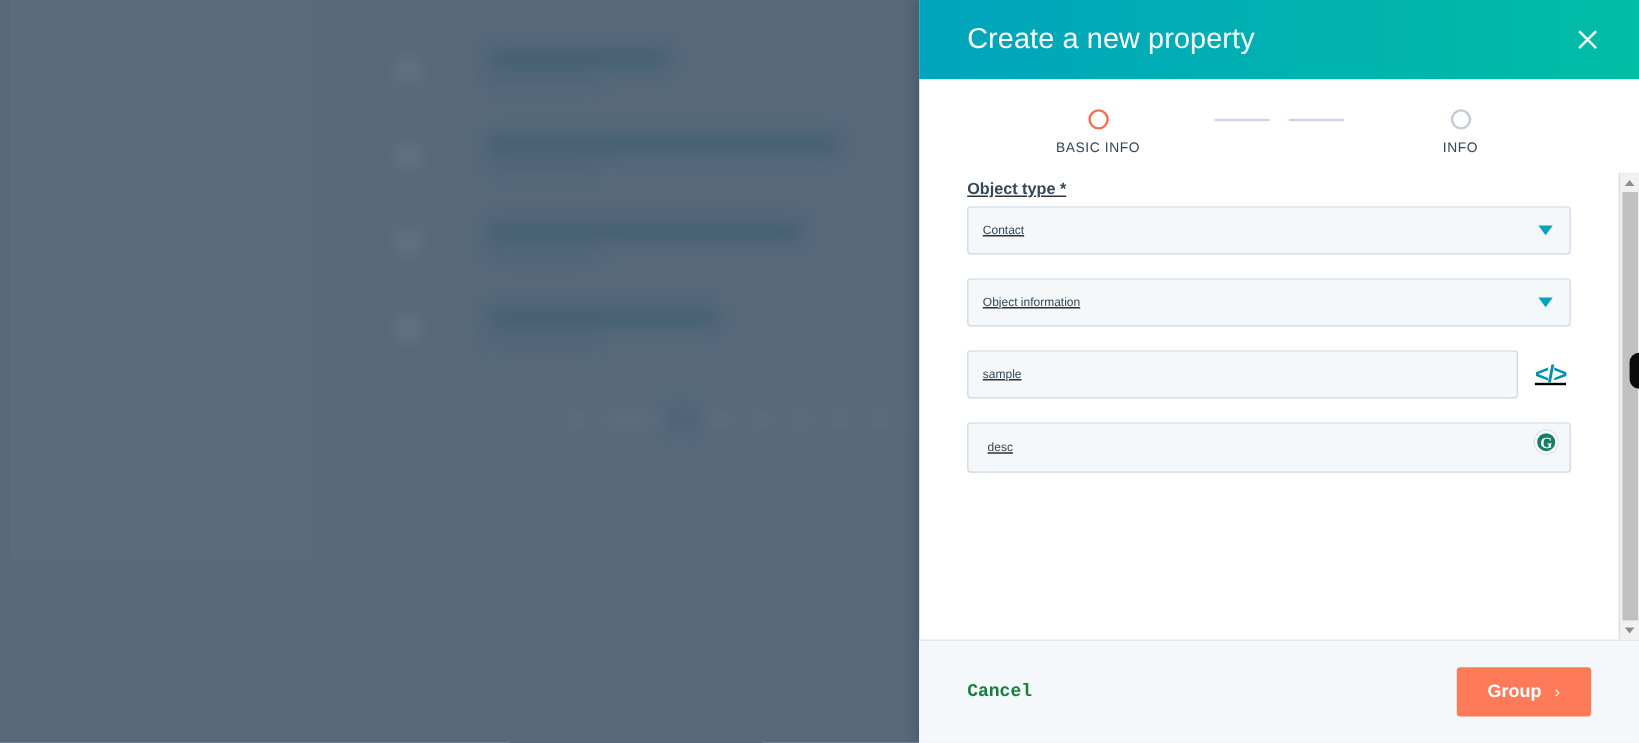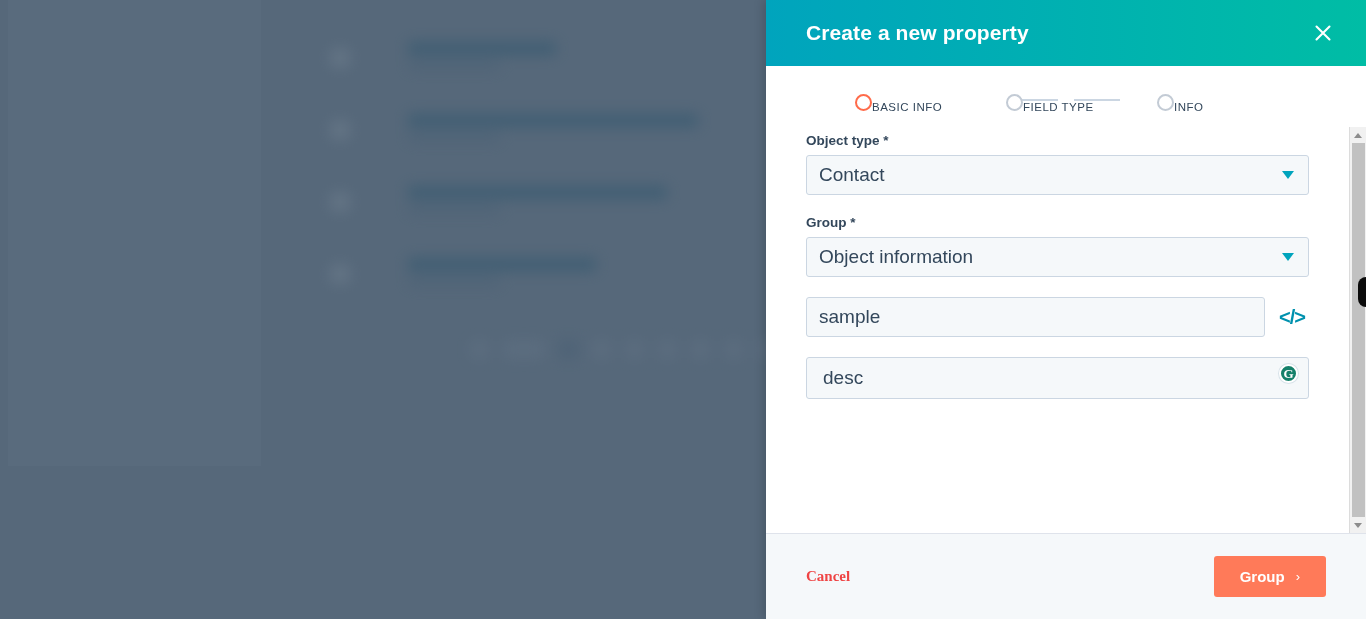--- a/index.html
+++ b/index.html
@@ -66,22 +66,22 @@
   
   #panel-header {
     height: 66px;
     background: linear-gradient(90deg, #00a4bd 0%, #00bda5 100%);
     display: flex; align-items: center; justify-content: space-between;
     padding: 0 28px 0 40px;
     flex: 0 0 auto;
   }
   #panel-title {
     color: #fff;
-    font-size: 21px;
-    font-weight: 700;
+    font-size: 24px;
+    font-weight: 400;
     letter-spacing: 0.1px;
   }
   #close-btn {
     width: 30px; height: 30px;
     display: flex; align-items: center; justify-content: center;
     cursor: pointer;
     color: #fff;
   }
   #close-btn svg { display: block; }
 
@@ -90,21 +90,21 @@
     flex: 0 0 auto;
     padding: 25px 0 14px;
     position: relative;
   }
   .steps {
     position: relative;
     display: flex; justify-content: space-between;
     margin: 0 89px;
   }
   .step {
-    display: flex; flex-direction: row; align-items: center;
+    display: flex; flex-direction: column; align-items: center;
     width: 120px;
     position: relative; z-index: 2;
   }
   .step-circle {
     width: 17px; height: 17px;
     border-radius: 50%;
     background: #fff;
     border: 2.3px solid #c3cbd5;
   }
   .step.active .step-circle { border-color: #ff6b4a; }
@@ -130,41 +130,41 @@
     flex: 1 1 auto;
     position: relative;
     display: flex;
     min-height: 0;
   }
   #panel-body {
     flex: 1 1 auto;
     padding: 6px 40px 20px 40px;
     overflow: hidden;
   }
-  .field { margin-bottom: 20px; }
+  .field { margin-bottom: 20px; text-decoration: underline; }
   .field-label {
     font-size: 13.5px;
     font-weight: 700;
     color: #33475b;
     margin-bottom: 7px;
     display: block;
   }
   .input-row { display: flex; align-items: center; gap: 10px; }
   .ctl {
     position: relative;
     flex: 1 1 auto;
     height: 40px;
     background: #f5f8fa;
     border: 1px solid #cbd6e2;
     border-radius: 3px;
     display: flex; align-items: center;
     padding: 0 12px;
   }
   .ctl .val {
-    font-size: 19px;
+    font-size: 10px;
     color: #33475b;
   }
   .caret {
     position: absolute; right: 14px; top: 50%;
     transform: translateY(-50%);
     width: 0; height: 0;
     border-left: 6.5px solid transparent;
     border-right: 6.5px solid transparent;
     border-top: 8px solid #00a4bd;
   }
@@ -241,26 +241,26 @@
 
   
   #panel-footer {
     flex: 0 0 86px;
     background: #f5f8fa;
     border-top: 1px solid #dfe3eb;
     display: flex; align-items: center; justify-content: space-between;
     padding: 0 40px;
   }
   #cancel-btn {
-    color: #ef4444;
+    color: #15803d;
     font-size: 15px;
     font-weight: 700;
     cursor: pointer;
     background: none; border: none;
-    font-family: Liberation Serif, serif;
+    font-family: Liberation Mono, monospace;
   }
   #next-btn {
     background: #ff7a59;
     color: #fff;
     border: none;
     border-radius: 3px;
     height: 41px;
     padding: 0 26px;
     font-size: 15px;
     font-weight: 700;
@@ -335,24 +335,20 @@
   <div id="stepper">
     <div class="steps">
       <div class="step-line" id="line-1"></div>
       <div class="step-line" id="line-2"></div>
 
       <div class="step active">
         <div class="step-circle"></div>
         <div class="step-label">BASIC INFO</div>
       </div>
 
-      <div class="step">
-        <div class="step-circle"></div>
-        <div class="step-label">FIELD TYPE</div>
-      </div>
 
       <div class="step">
         <div class="step-circle"></div>
         <div class="step-label">INFO</div>
       </div>
     </div>
   </div>
 
   <div id="panel-body-wrap">
 
@@ -362,21 +358,20 @@
         <label class="field-label">Object type *</label>
         <div class="input-row">
           <div class="ctl">
             <span class="val">Contact</span>
             <span class="caret"></span>
           </div>
         </div>
       </div>
 
       <div class="field">
-        <label class="field-label">Group *</label>
         <div class="input-row">
           <div class="ctl">
             <span class="val">Object information</span>
             <span class="caret"></span>
           </div>
         </div>
       </div>
 
       <div class="field">
         <div class="input-row">

